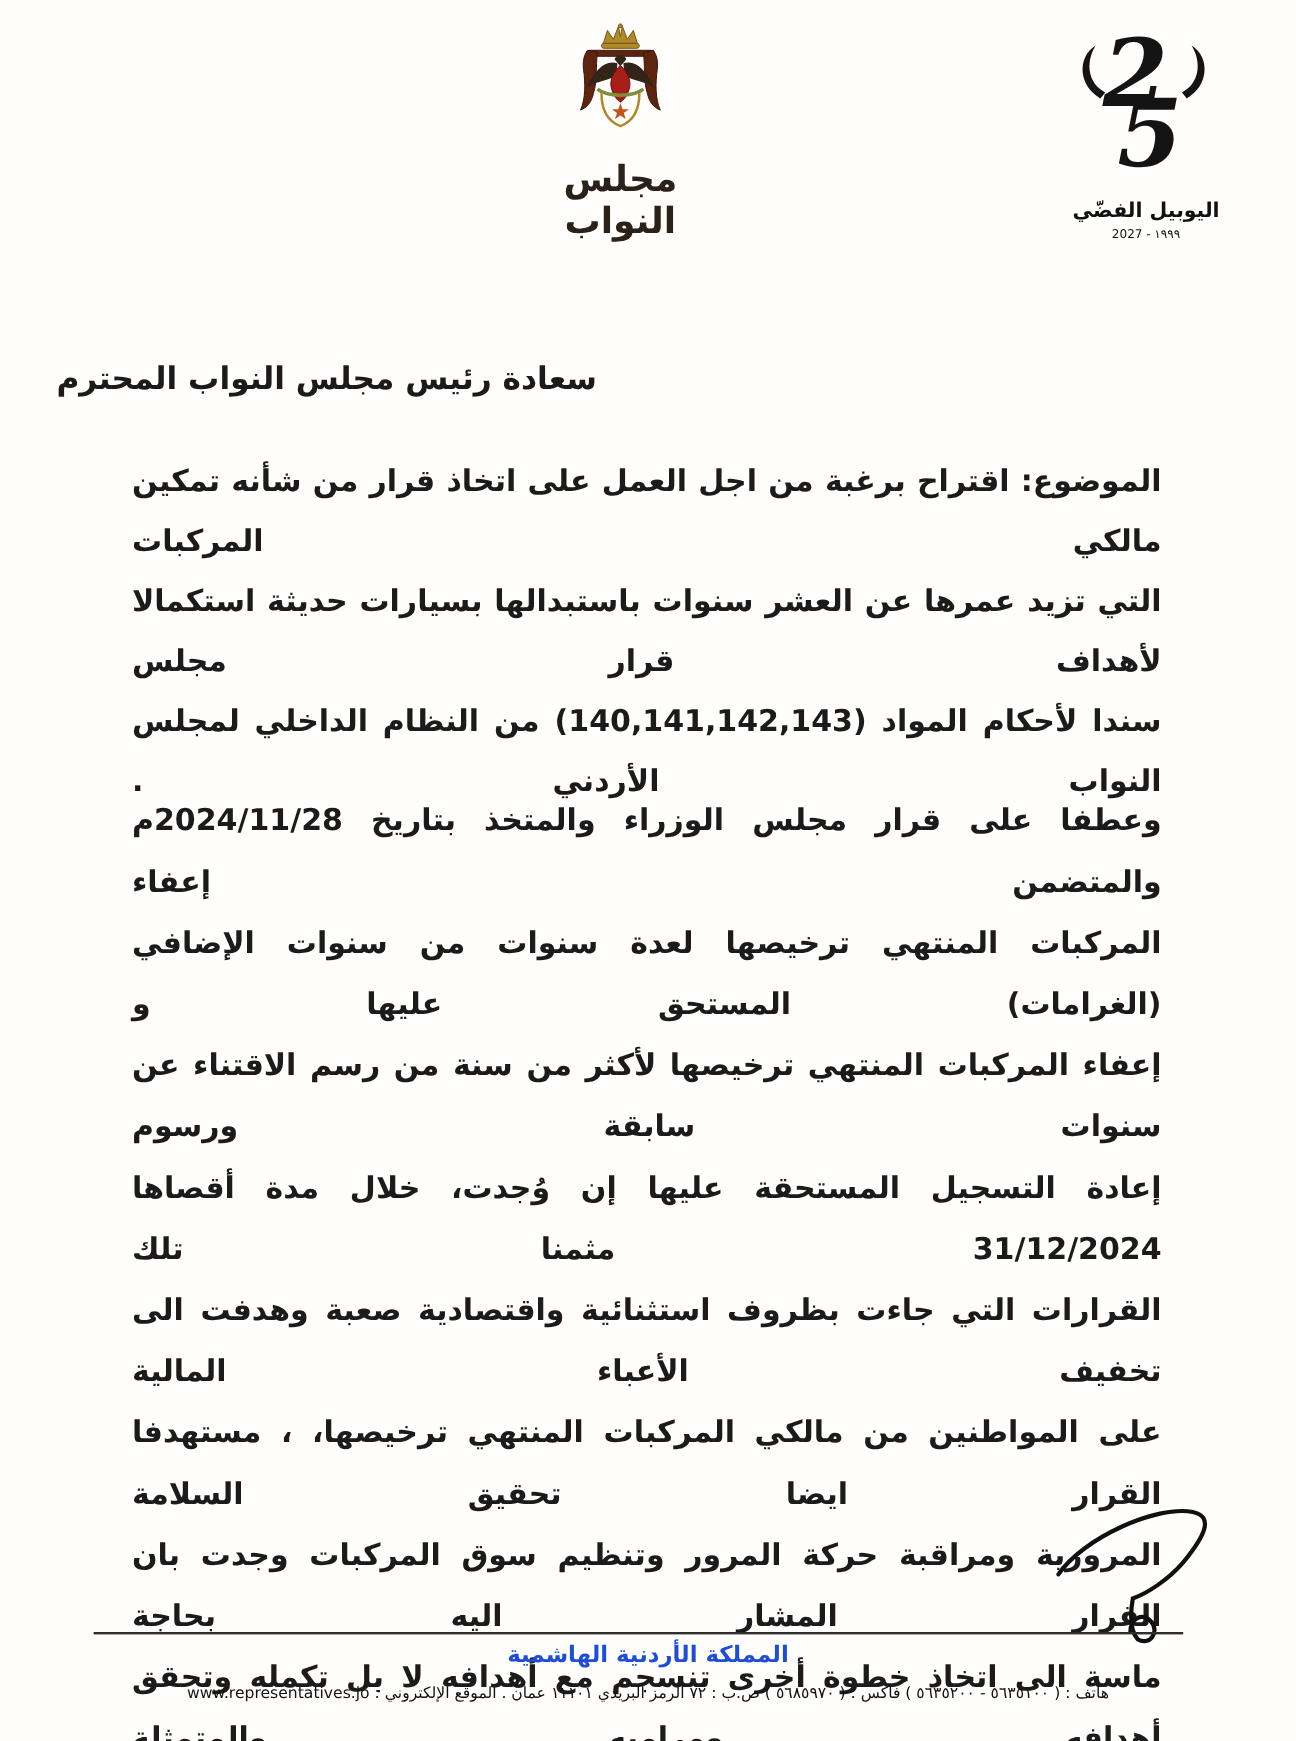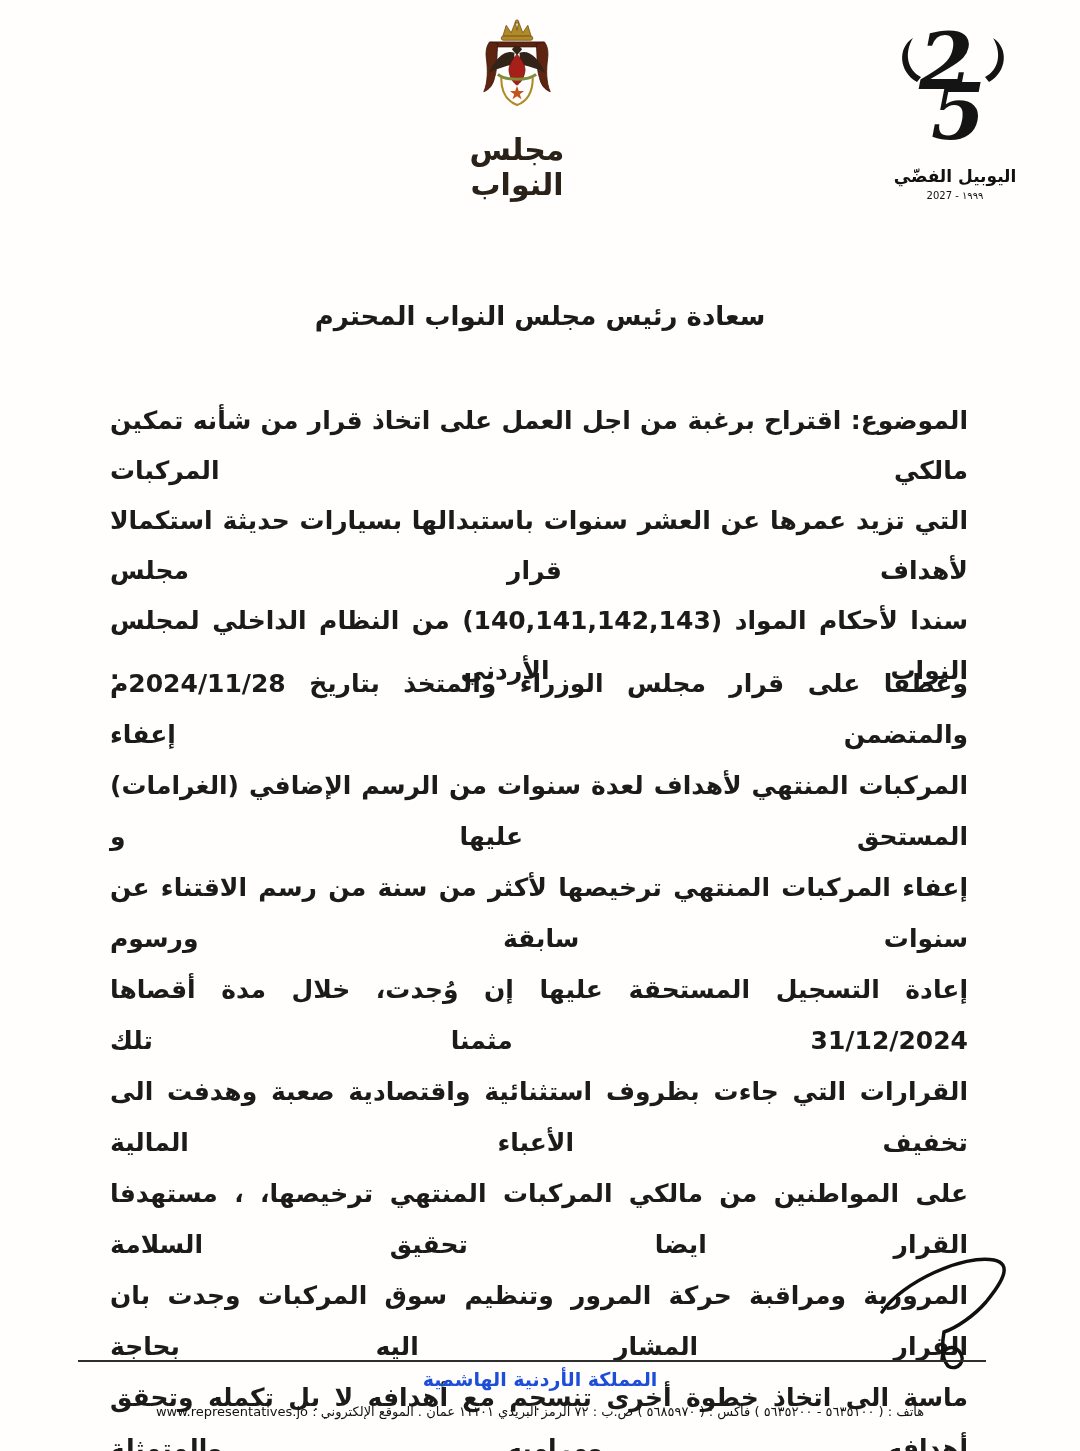--- a/index.html
+++ b/index.html
@@ -20,30 +20,30 @@
   .jubilee .digits { position:relative; height:138px; }
   .jubilee .digit { position:absolute; font-family:"DejaVu Serif", serif; font-style:italic; font-weight:bold; color:#141414; }
   .jubilee .digit.top { font-size:78px; left:34px; top:-4px; }
   .jubilee .digit.bottom { font-size:78px; left:46px; top:46px; }
   .jubilee .flourish { position:absolute; left:0; top:0; }
   .jubilee-title { font-size:17px; font-weight:bold; margin-top:8px; }
   .jubilee-years { font-size:10px; letter-spacing:2px; margin-top:4px; direction:rtl; }
 
   
   .salutation {
-    position:absolute; top:301px; left:0; width:1080px; text-align:center;
-    font-size:26px; font-weight:bold;
+    position:absolute; top:301px; left:0; width:1080px; text-align:left;
+    font-size:26px; font-weight:bold;padding-left:47px;
   }
   .par { position:absolute; right:112px; left:110px; direction:rtl; }
   .par .line {
     font-size:25px; font-weight:bold; line-height:50px;
     text-align:justify; text-align-last:justify; -moz-text-align-last:justify;
     white-space:normal;
   }
-  .subject { top:396px; }
+  .subject { top:376px; }
   .body-par { top:658px; }
   .body-par .line { line-height:51px; }
 
   
   .signature { position:absolute; top:1250px; left:872px; }
   .footer-rule { position:absolute; top:1360px; left:78px; width:908px; border-top:2.5px solid #2e2e2e; }
   .kingdom {
     position:absolute; top:1368px; left:0; width:1080px; text-align:center;
     font-size:19px; font-weight:bold; color:#1d4ed8; letter-spacing:-1px;
   }
@@ -105,21 +105,21 @@
   <div class="salutation">سعادة رئيس مجلس النواب المحترم</div>
 
   <div class="par subject">
       <div class="line">الموضوع: اقتراح برغبة من اجل العمل على اتخاذ قرار من شأنه تمكين مالكي المركبات</div>
       <div class="line">التي تزيد عمرها عن العشر سنوات باستبدالها بسيارات حديثة استكمالا لأهداف قرار مجلس</div>
       <div class="line">سندا لأحكام المواد (140,141,142,143) من النظام الداخلي لمجلس النواب الأردني .</div>
     </div>
 
   <div class="par body-par">
       <div class="line">وعطفا على قرار مجلس الوزراء والمتخذ بتاريخ 2024/11/28م والمتضمن إعفاء</div>
-      <div class="line">المركبات المنتهي لأهداف لعدة سنوات من الرسم الإضافي (الغرامات) المستحق عليها و</div>
+      <div class="line">المركبات المنتهي ترخيصها لعدة سنوات من سنوات الإضافي (الغرامات) المستحق عليها و</div>
       <div class="line">إعفاء المركبات المنتهي ترخيصها لأكثر من سنة من رسم الاقتناء عن سنوات سابقة ورسوم</div>
       <div class="line">إعادة التسجيل المستحقة عليها إن وُجدت، خلال مدة أقصاها 31/12/2024 مثمنا تلك</div>
       <div class="line">القرارات التي جاءت بظروف استثنائية واقتصادية صعبة وهدفت الى تخفيف الأعباء المالية</div>
       <div class="line">على المواطنين من مالكي المركبات المنتهي ترخيصها، ، مستهدفا القرار ايضا تحقيق السلامة</div>
       <div class="line">المرورية ومراقبة حركة المرور وتنظيم سوق المركبات وجدت بان القرار المشار اليه بحاجة</div>
       <div class="line">ماسة الى اتخاذ خطوة أخرى تنسجم مع أهدافه لا بل تكمله وتحقق أهدافه ومراميه والمتمثلة</div>
     </div>
 
   <svg class="signature" width="150" height="128" viewBox="0 0 150 128">
     <path d="M10 62 C30 32 92 4 122 10 C140 14 132 30 114 52 C102 66 84 78 72 82 C70 94 69 108 76 116 C86 122 95 110 87 101 C80 94 70 98 70 110" fill="none" stroke="#101010" stroke-width="3.5" stroke-linecap="round"></path>

